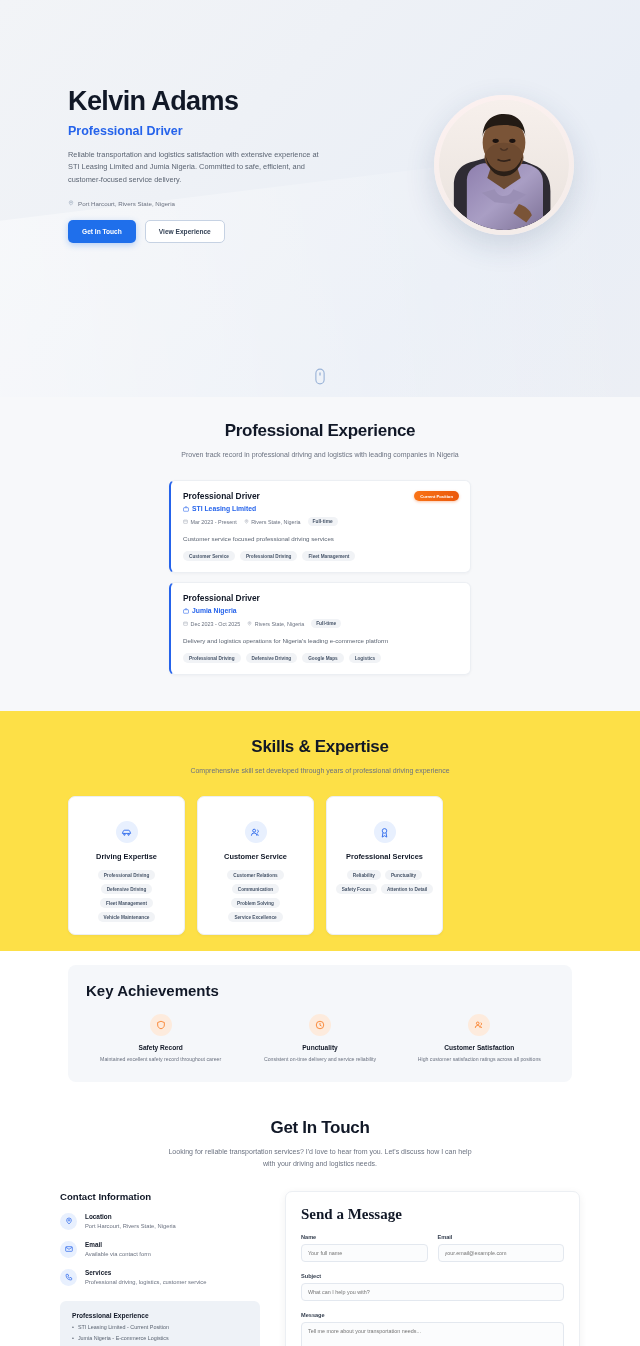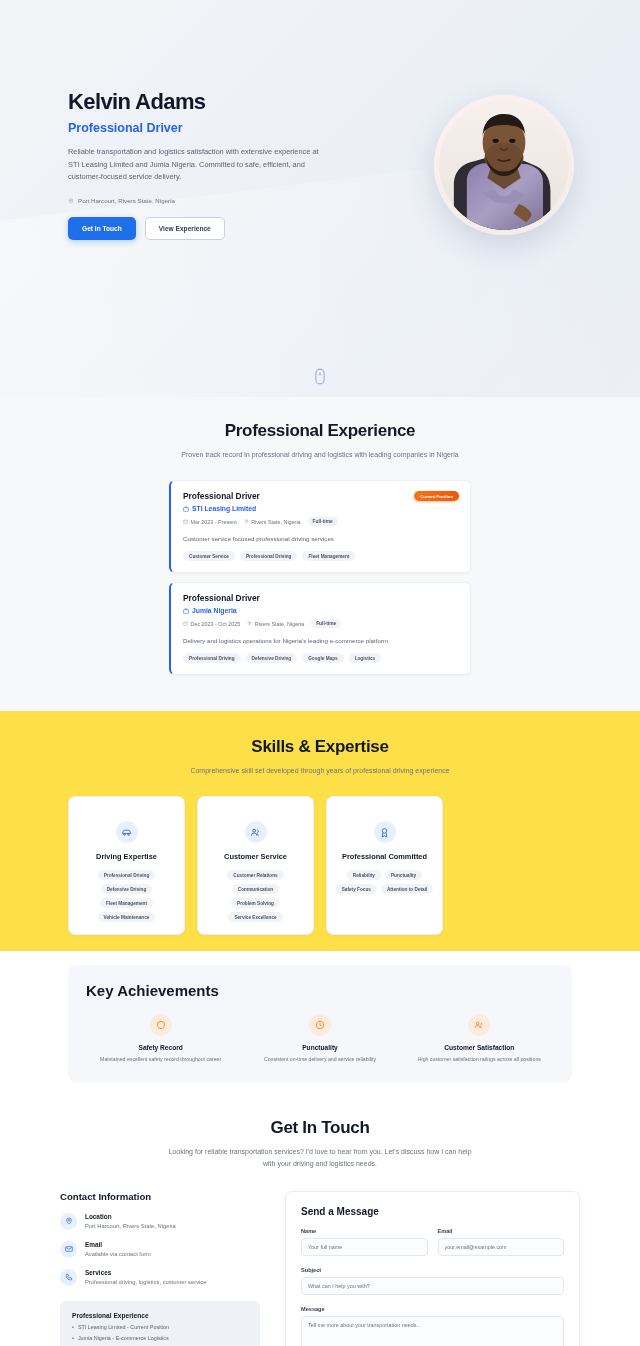--- a/index.html
+++ b/index.html
@@ -24,21 +24,21 @@
     background: linear-gradient(90deg, rgba(255,255,255,.55), rgba(255,255,255,0));
     transform: rotate(-7deg);
   }
   .hero-inner {
     position: relative; z-index:2;
     display:flex; align-items:center; justify-content:space-between;
     padding: 0 66px 0 68px; height: 330px;
   }
   .hero-left { width: 300px; }
   .hero-name {
-    font-size: 22px; font-weight: 700; letter-spacing:-.6px;
+    font-size: 27px; font-weight: 700; letter-spacing:-.6px;
     color:#111827; line-height:1.1;
   }
   .hero-role {
     margin-top: 7px;
     font-size: 12.5px; font-weight: 700; color:#2563eb;
   }
   .hero-desc {
     margin-top: 11px;
     font-size: 7.4px; line-height: 1.72; color:#5b6472; max-width: 252px;
   }
@@ -151,21 +151,21 @@
   .ci-label { font-size:6.4px; font-weight:700; color:#111827; }
   .ci-val { margin-top:3px; font-size:5.8px; color:#6b7280; }
   .pe-box { margin-top:15px; background:#eef2f7; border-radius:6px; padding:11px 12px 12px; }
   .pe-title { font-size:6.6px; font-weight:700; color:#111827; }
   .pe-li { margin-top:5px; font-size:5.4px; color:#5b6472; display:flex; gap:4px; }
 
   .form-card {
     flex:1; background:#fff; border:1px solid #eceff3; border-radius:7px;
     padding:14px 15px 15px; box-shadow:0 2px 8px rgba(16,24,40,.06);
   }
-  .form-h { font-size:10px; font-weight:700; color:#111827; }
+  .form-h { font-size:15px; font-weight:700; color:#111827;font-family:Liberation Serif, serif; }
   .frow { display:flex; gap:10px; margin-top:11px; }
   .fg { flex:1; }
   .flabel { font-size:5.6px; font-weight:700; color:#374151; }
   .finput, .ftext {
     margin-top:4px; width:100%; border:1px solid #e3e8ef; border-radius:4px;
     background:#fbfcfd; padding:5px 6px; font-size:5.4px; color:#9aa3af;
     font-family:"Liberation Sans", sans-serif; outline:none;
   }
   .ftext { height:44px; resize:none; }
   svg { display:block; }
@@ -371,21 +371,21 @@
       </div>
     </div>
 
     <div class="skill-card">
       <div class="skill-icon">
         <svg width="11" height="11" viewBox="0 0 24 24" fill="none" stroke="#2563eb" stroke-width="1.9">
           <circle cx="12" cy="8.5" r="5"></circle>
             <path d="M8.5 13 7 22l5-3 5 3-1.5-9"></path>
         </svg>
       </div>
-      <div class="skill-name">Professional Committed</div>
+      <div class="skill-name">Professional Services</div>
       <div class="skill-tags">
         <span class="tag">Reliability</span>
         <span class="tag">Punctuality</span>
         <span class="tag">Safety Focus</span>
         <span class="tag">Attention to Detail</span>
       </div>
     </div>
   </div>
 </div>
 

